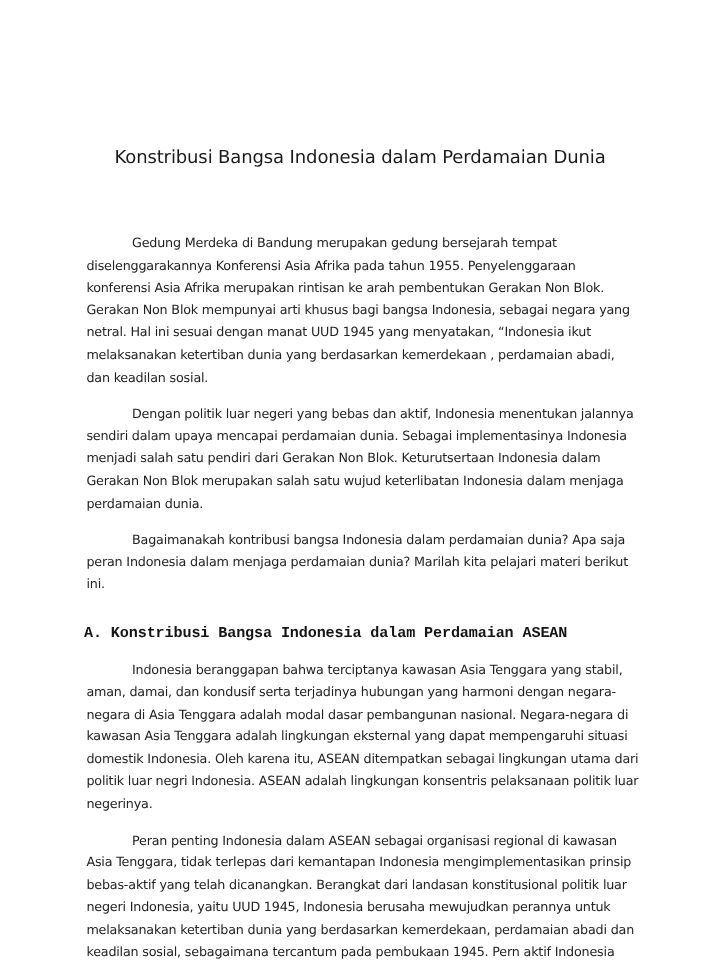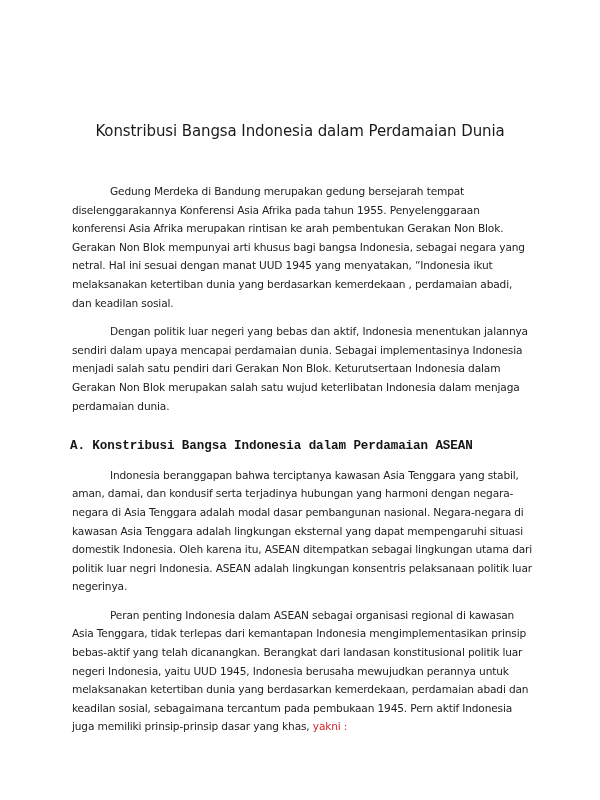--- a/index.html
+++ b/index.html
@@ -35,21 +35,21 @@
       position: absolute;
       left: 72px;
       top: 182px;
       width: 462px;
       font-size: 10.6px;
       line-height: 18.6px;
       letter-spacing: -0.15px;
       color: #222222;
     }
     .para {
-      margin: 0 0 10px 0;
+      margin: 12px 0 10px 0;
       text-indent: 38px;
     }
     .heading {
       margin: 22px 0 10px -2px;
       font-weight: bold;
       font-size: 12.6px;
       color: #151515;
       letter-spacing: -0.1px;
       font-family: Liberation Mono, monospace;
     }
@@ -59,20 +59,21 @@
   </style>
 </head>
 <body>
 
 <div class="page">
   <div class="title">Konstribusi Bangsa Indonesia dalam Perdamaian Dunia</div>
 
   <div class="content">
     <p class="para">Gedung Merdeka di Bandung merupakan gedung bersejarah tempat diselenggarakannya Konferensi Asia Afrika pada tahun 1955. Penyelenggaraan konferensi Asia Afrika merupakan rintisan ke arah pembentukan Gerakan Non Blok. Gerakan Non Blok mempunyai arti khusus bagi bangsa Indonesia, sebagai negara yang netral. Hal ini sesuai dengan manat UUD 1945 yang menyatakan, “Indonesia ikut melaksanakan ketertiban dunia yang berdasarkan kemerdekaan , perdamaian abadi, dan keadilan sosial.</p>
     <p class="para">Dengan politik luar negeri yang bebas dan aktif, Indonesia menentukan jalannya sendiri dalam upaya mencapai perdamaian dunia. Sebagai implementasinya Indonesia menjadi salah satu pendiri dari Gerakan Non Blok. Keturutsertaan Indonesia dalam Gerakan Non Blok merupakan salah satu wujud keterlibatan Indonesia dalam menjaga perdamaian dunia.</p>
+    <p class="para">Bagaimanakah kontribusi bangsa Indonesia dalam perdamaian dunia? Apa saja peran Indonesia dalam menjaga perdamaian dunia? Marilah kita pelajari materi berikut ini.</p>
 
     <div class="heading">A. Konstribusi Bangsa Indonesia dalam Perdamaian ASEAN</div>
 
     <p class="para">Indonesia beranggapan bahwa terciptanya kawasan Asia Tenggara yang stabil, aman, damai, dan kondusif serta terjadinya hubungan yang harmoni dengan negara- negara di Asia Tenggara adalah modal dasar pembangunan nasional. Negara-negara di kawasan Asia Tenggara adalah lingkungan eksternal yang dapat mempengaruhi situasi domestik Indonesia. Oleh karena itu, ASEAN ditempatkan sebagai lingkungan utama dari politik luar negri Indonesia. ASEAN adalah lingkungan konsentris pelaksanaan politik luar negerinya.</p>
     <p class="para"><span>Peran penting Indonesia dalam ASEAN sebagai organisasi regional di kawasan Asia Tenggara, tidak terlepas dari kemantapan Indonesia mengimplementasikan prinsip bebas-aktif yang telah dicanangkan. Berangkat dari landasan konstitusional politik luar negeri Indonesia, yaitu UUD 1945, Indonesia berusaha mewujudkan perannya untuk melaksanakan ketertiban dunia yang berdasarkan kemerdekaan, perdamaian abadi dan keadilan sosial, sebagaimana tercantum pada pembukaan 1945. Pern aktif Indonesia juga memiliki prinsip-prinsip dasar yang khas,</span> <span class="accent">yakni :</span></p>
 
   </div>
 </div>
 
 </body></html>

